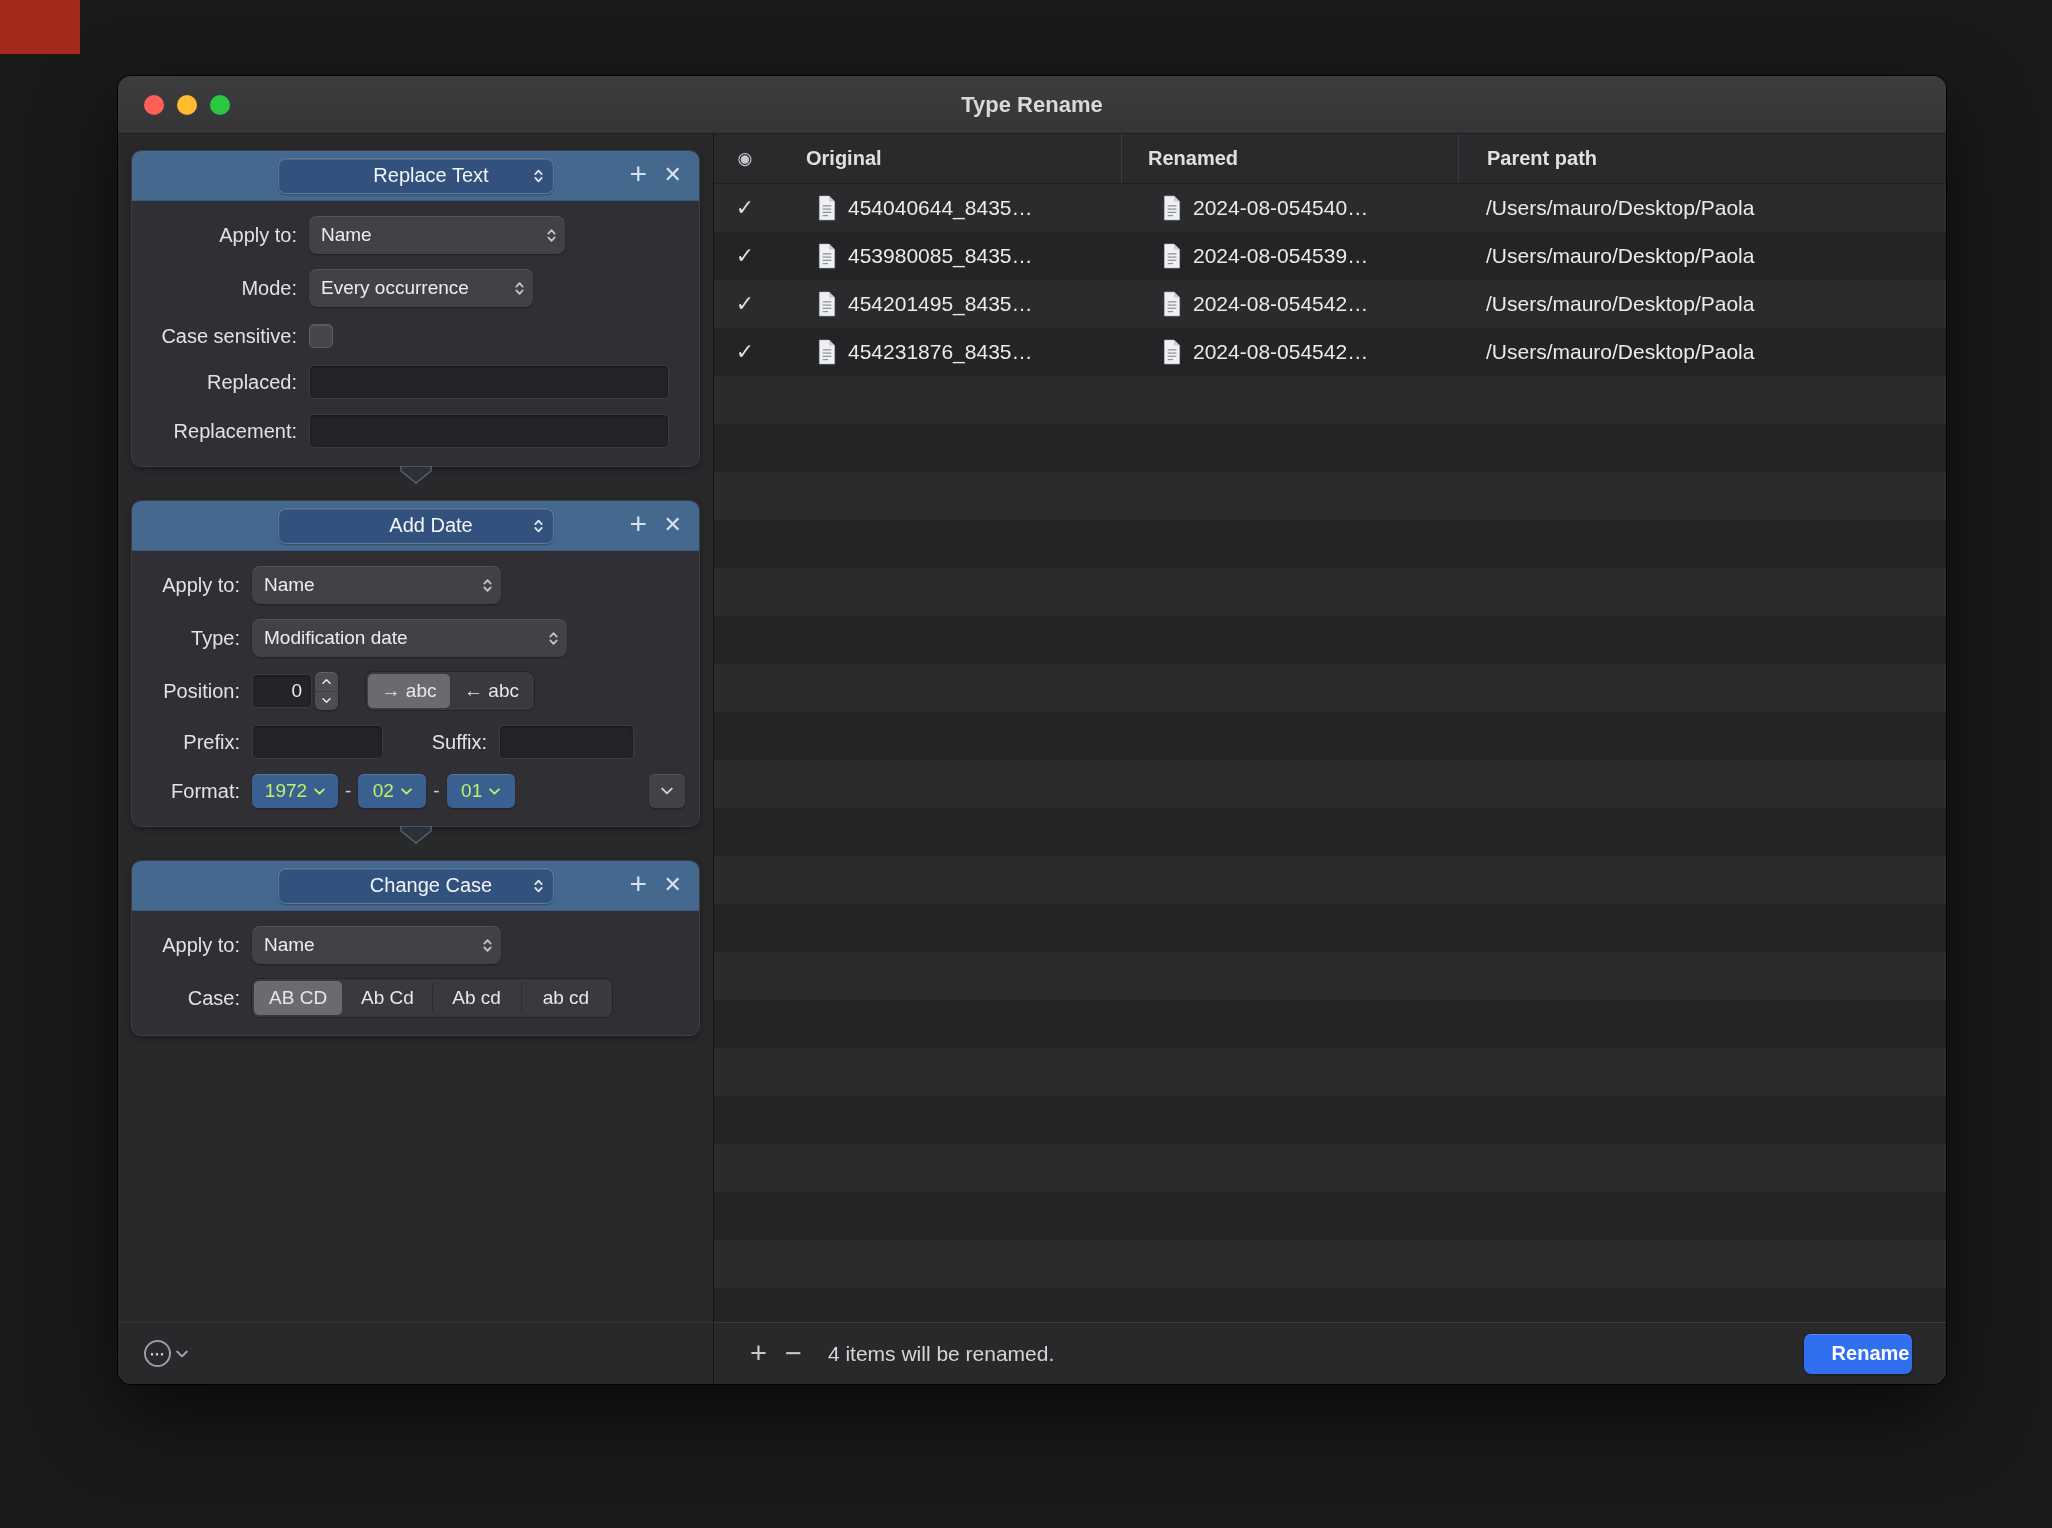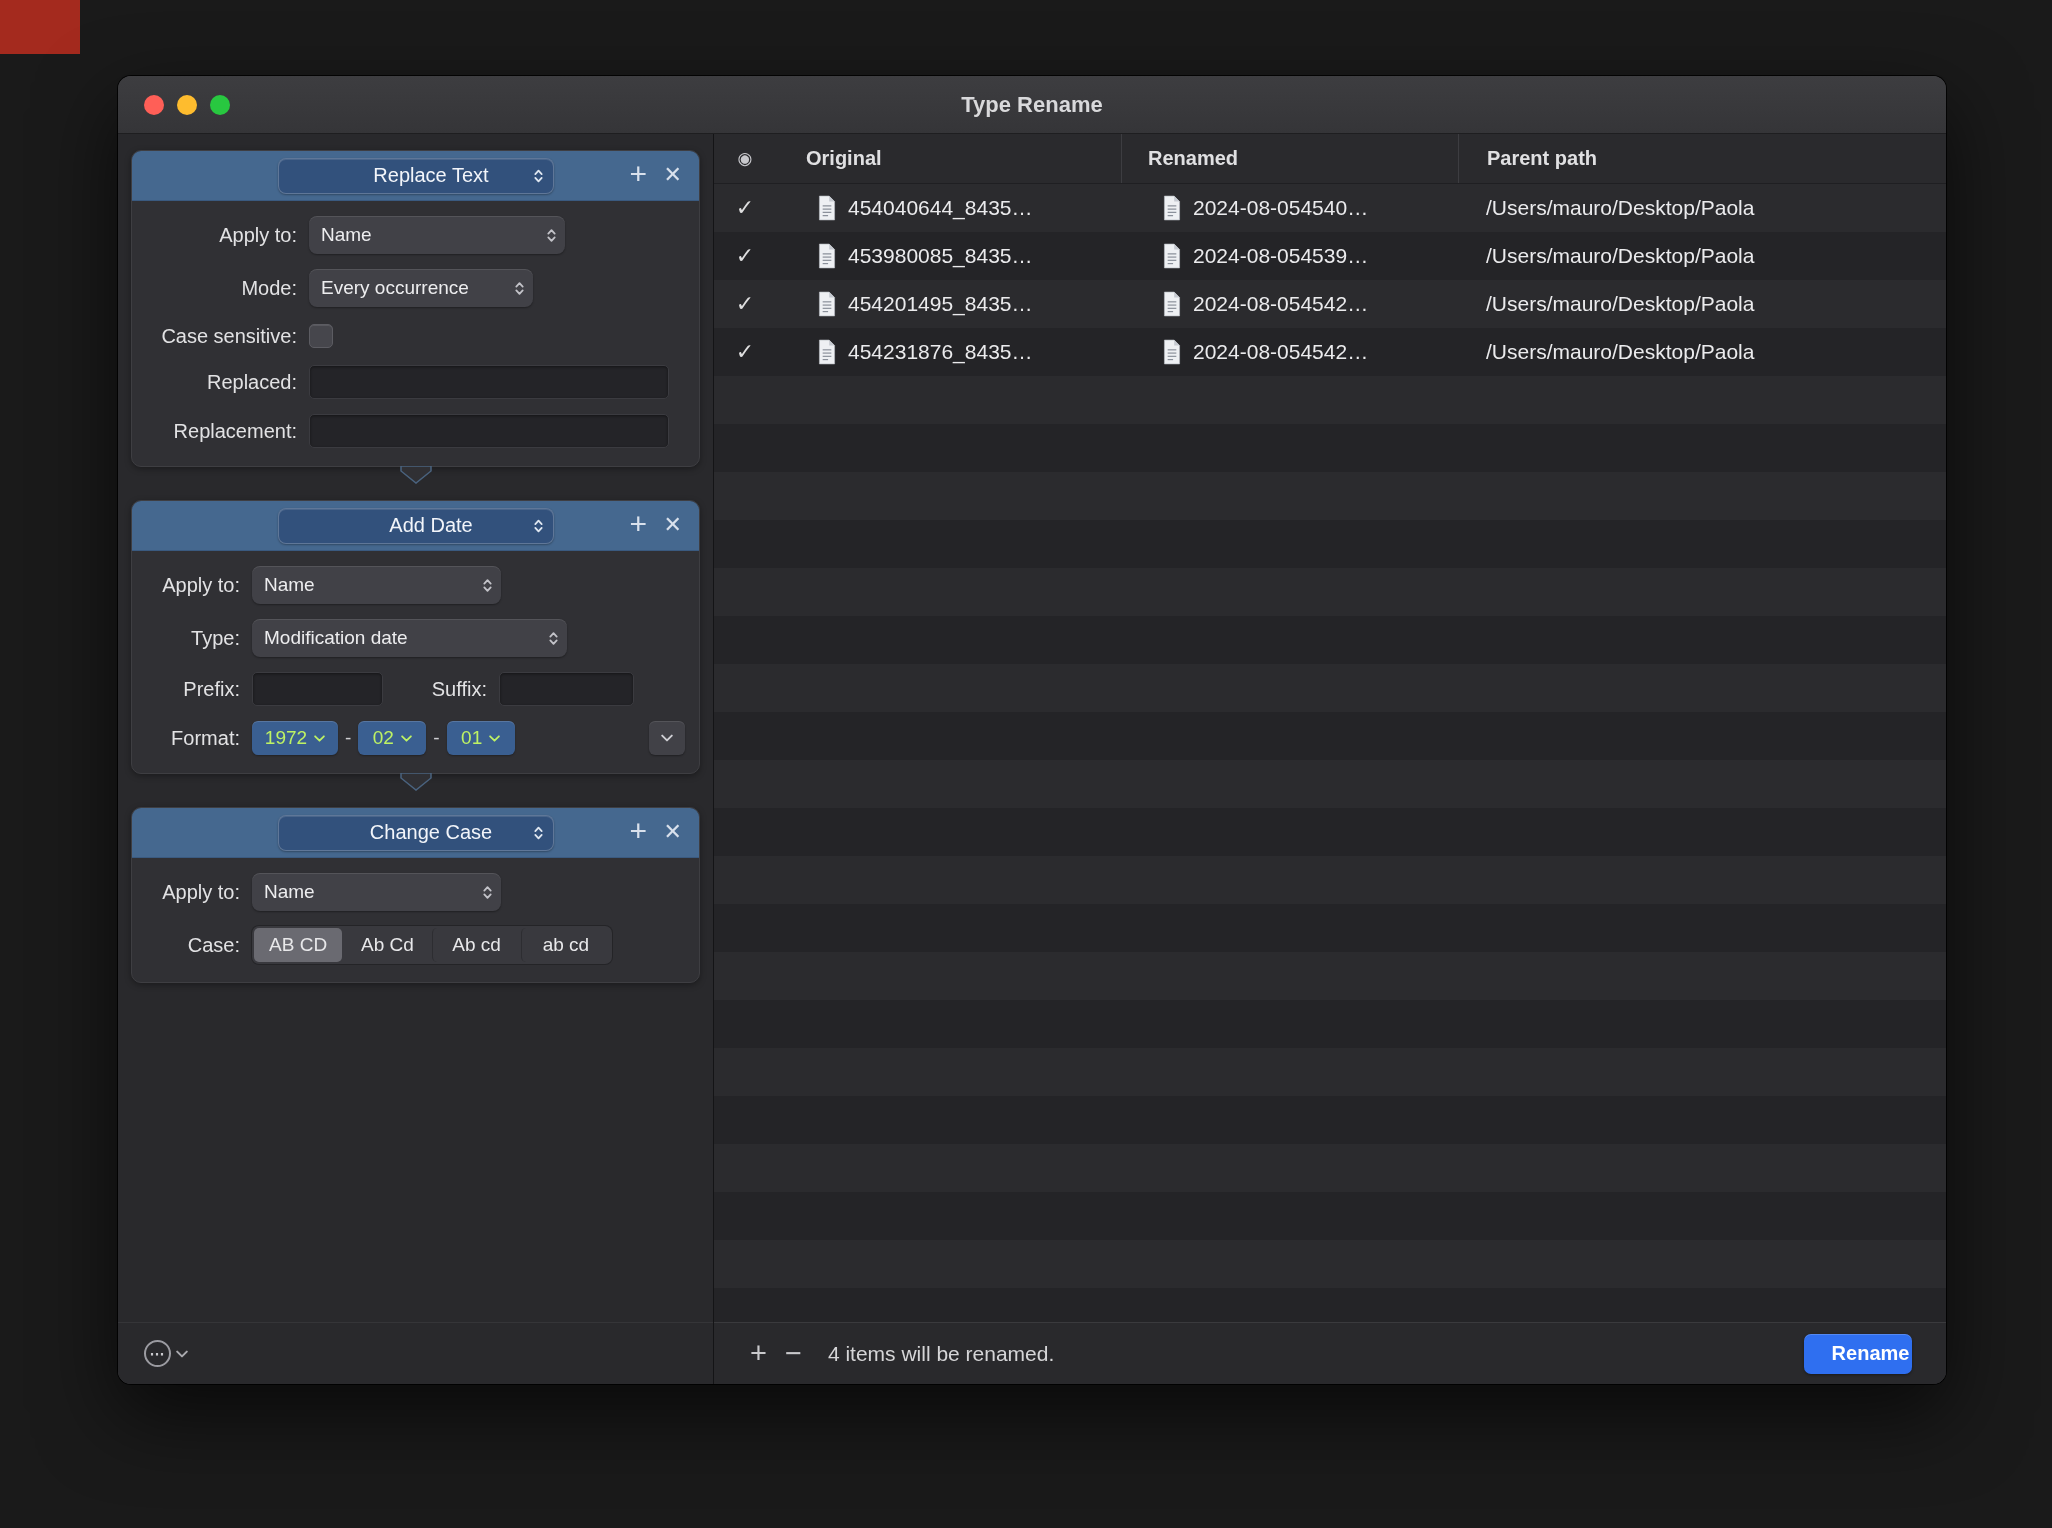--- a/index.html
+++ b/index.html
@@ -246,20 +246,40 @@
                   <span>Modification date</span>
                   <span class="ud">
                     <svg width="11" height="17" viewBox="0 0 10 16">
                         <path d="M2 6.2 5 3 8 6.2" fill="none" stroke="currentColor" stroke-width="1.7" stroke-linecap="round" stroke-linejoin="round"></path>
                         <path d="M2 9.8 5 13 8 9.8" fill="none" stroke="currentColor" stroke-width="1.7" stroke-linecap="round" stroke-linejoin="round"></path>
                       </svg>
                   </span>
                 </div>
               </div>
               <div class="row">
+                <span class="lbl">Position:</span>
+                <input class="field" style="width: 60px; text-align: right;" value="0">
+                <span class="stepper">
+                  <span class="half">
+                      <svg width="9" height="7" viewBox="0 0 10 8">
+                        <path d="M1 6 5 2 9 6" fill="none" stroke="currentColor" stroke-width="1.8" stroke-linecap="round" stroke-linejoin="round"></path>
+                      </svg>
+                    </span>
+                  <span class="half">
+                      <svg width="9" height="7" viewBox="0 0 10 8">
+                        <path d="M1 2 5 6 9 2" fill="none" stroke="currentColor" stroke-width="1.8" stroke-linecap="round" stroke-linejoin="round"></path>
+                      </svg>
+                    </span>
+                </span>
+                <div class="segmented seg-arrows" style="margin-left:28px;">
+                  <span class="segment selected">→ abc</span>
+                  <span class="segment">← abc</span>
+                </div>
+              </div>
+              <div class="row">
                 <span class="lbl">Prefix:</span>
                 <input class="field" style="width: 131px;">
                 <span class="lbl" style="width:116px;">Suffix:</span>
                 <input class="field" style="width: 135px;">
               </div>
               <div class="row">
                 <span class="lbl">Format:</span>
                 <div class="blue-select" style="width:86px;">
                   <span>1972</span>
                   <svg width="11" height="7" viewBox="0 0 10 6">

